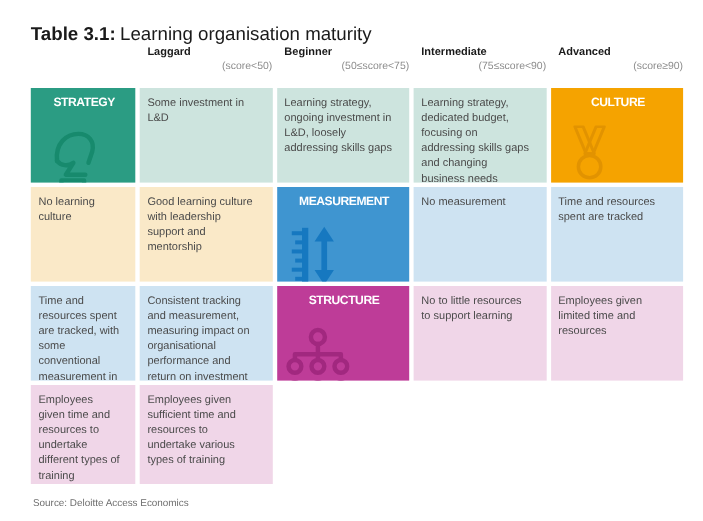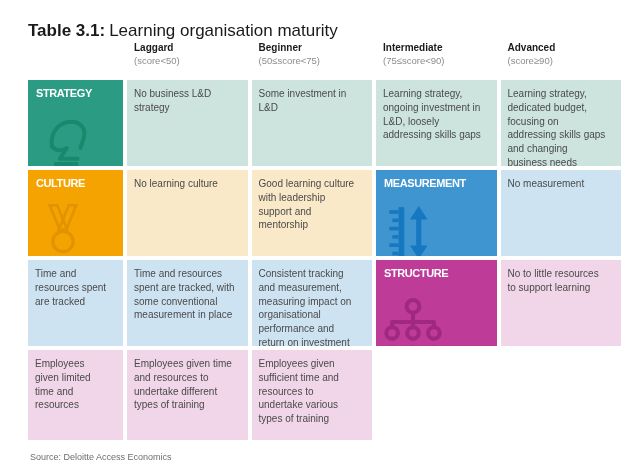--- a/index.html
+++ b/index.html
@@ -8,24 +8,24 @@
     font-family:"Liberation Sans","DejaVu Sans",sans-serif;
   }
   .title{position:absolute;left:28px;top:21px;font-size:17px;color:#1a1a1a;white-space:nowrap;}
   .title .t-num{font-weight:bold;}
   .title .t-cap{margin-left:4px;}
 
   .table-area{position:absolute;left:28px;top:40px;width:593px;}
   .col-headers{display:grid;grid-template-columns:95px repeat(4,1fr);gap:4px;height:40px;}
   .col-h{padding-left:7px;padding-top:2px;}
   .col-h .name{display:block;font-weight:bold;font-size:10px;color:#1a1a1a;}
-  .col-h .range{display:block;font-size:9.5px;color:#8c8c8c;margin-top:2px;}
+  .col-h .range{display:block;font-size:9.5px;color:#8c8c8c;margin-top:2px;text-align:right;}
 
   .grid{display:grid;grid-template-columns:95px repeat(4,1fr);grid-template-rows:86px 86px 86px 90px;gap:4px;}
-  .rowhead{position:relative;overflow:hidden;color:#ffffff;padding:7px 6px 0 8px;}
+  .rowhead{position:relative;overflow:hidden;color:#ffffff;padding:7px 6px 0 8px;text-align:center;}
   .rowhead .rh-label{font-weight:bold;font-size:11px;letter-spacing:-0.4px;white-space:nowrap;display:block;}
   .rowhead .icon{position:absolute;left:8px;}
   .cell{font-size:10px;line-height:1.38;color:#4a4a4a;padding:7px 12px 6px 7px;}
 
   .hd-strategy{background:#2b9c83;}
   .hd-culture{background:#f5a300;}
   .hd-measurement{background:#3f95d0;}
   .hd-structure{background:#be3c98;}
   .bg-strategy{background:#cde4de;}
   .bg-culture{background:#fae9c8;}
@@ -75,21 +75,20 @@
       <div class="rowhead hd-strategy">
         <span class="rh-label">STRATEGY</span>
         <span class="icon icon-strategy">
           <svg viewBox="0 0 100 112" width="100%" height="100%" fill="none" stroke="#178a6d" stroke-width="7" stroke-linecap="round" stroke-linejoin="round">
             <path d="M27 60 C24 32 42 17 61 17 C77 17 87 29 83 45 L77 63"></path>
             <path d="M27 60 C33 68 45 69 53 63 L41 82 L72 82"></path>
             <path d="M34 91 H70 V106 H34 Z"></path>
           </svg>
         </span>
       </div>
-      <div class="cell bg-strategy">No business L&amp;D strategy</div>
       <div class="cell bg-strategy">Some investment in L&amp;D</div>
       <div class="cell bg-strategy">Learning strategy, ongoing investment in L&amp;D, loosely addressing skills gaps</div>
       <div class="cell bg-strategy">Learning strategy, dedicated budget, focusing on addressing skills gaps and changing business needs</div>
 
       <div class="rowhead hd-culture">
         <span class="rh-label">CULTURE</span>
         <span class="icon icon-culture">
           <svg viewBox="0 0 100 112" width="100%" height="100%" fill="none" stroke="#e29300" stroke-width="5" stroke-linejoin="round">
             <path d="M25 2 L44 48 L58 48 L39 2 Z"></path>
             <path d="M75 2 L56 48 L42 48 L61 2 Z"></path>

